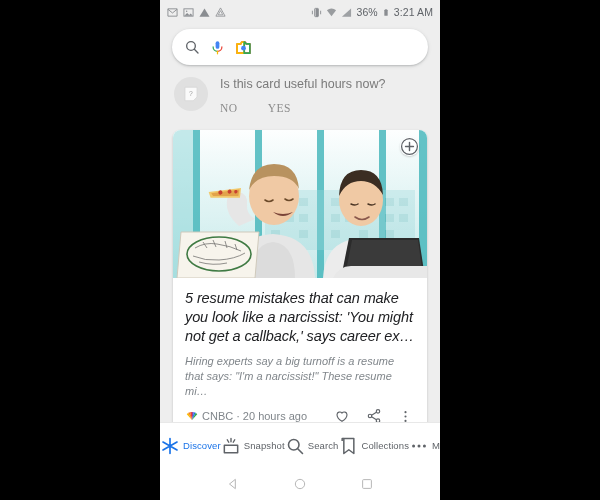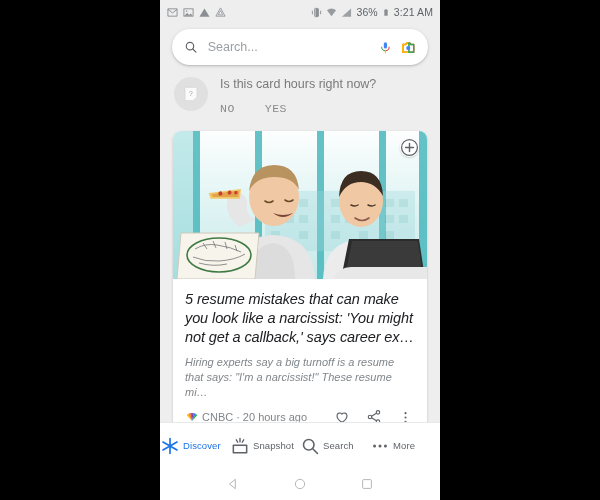--- a/index.html
+++ b/index.html
@@ -96,21 +96,21 @@
     margin-bottom: 8px;
   }
   .fb-actions { display: flex; gap: 30px; }
   .fb-btn {
     font-size: 11.5px;
     color: #8b8b8b;
     letter-spacing: .5px;
     background: none;
     border: none;
     padding: 2px 0;
-    font-family: Liberation Mono, monospace;
+    font-family: Liberation Serif, serif;
     cursor: pointer;
   }
 
   
   .card {
     margin: 8px 13px 0 13px;
     background: #ffffff;
     border-radius: 8px;
     box-shadow: 0 1px 2px rgba(60,64,67,.20), 0 1px 3px rgba(60,64,67,.10);
     overflow: hidden;
@@ -244,21 +244,20 @@
       </div>
     </div>
 
     <div class="content">
 
       <div class="searchbar">
         <svg width="16" height="16" viewBox="0 0 24 24">
           <circle cx="10.5" cy="10.5" r="6.5" fill="none" stroke="#5f6368" stroke-width="2"></circle>
           <path d="M15.5 15.5L21 21" stroke="#5f6368" stroke-width="2" stroke-linecap="round"></path>
         </svg>
-        <input class="search-input" type="text" placeholder="Search..." style="">
         <svg width="15" height="19" viewBox="0 0 24 24">
           <path d="M12 2a3 3 0 0 1 3 3v6a3 3 0 0 1-6 0V5a3 3 0 0 1 3-3z" fill="#4285f4"></path>
           <path d="M5 11a7 7 0 0 0 7 7v0" fill="none" stroke="#34a853" stroke-width="2" stroke-linecap="round"></path>
           <path d="M19 11a7 7 0 0 1-7 7v0" fill="none" stroke="#ea4335" stroke-width="2" stroke-linecap="round"></path>
           <path d="M12 18v4" stroke="#fbbc04" stroke-width="2" stroke-linecap="round"></path>
         </svg>
         <svg width="17" height="17" viewBox="0 0 24 24">
           <path d="M3 7h5l1.5-2.5h5L16 7h5v13H3z" fill="none" stroke="#ea4335" stroke-width="2.4" stroke-linejoin="round"></path>
           <path d="M3 7h5l1.5-2.5h3.5V20H3z" fill="none" stroke="#fbbc04" stroke-width="2.4" stroke-linejoin="round"></path>
           <path d="M13 4.5h1L16 7h5v13h-8z" fill="none" stroke="#34a853" stroke-width="2.4" stroke-linejoin="round"></path>
@@ -267,21 +266,21 @@
       </div>
 
       <div class="feedback">
         <div class="fb-avatar">
           <svg width="18" height="18" viewBox="0 0 24 24">
             <path d="M4 3h16v13l-5 5H4z" fill="#fafafa" stroke="#d4d4d4" stroke-width="1"></path>
             <text x="12" y="14.5" font-size="9" fill="#9e9e9e" text-anchor="middle" font-family="Liberation Sans, sans-serif">?</text>
           </svg>
         </div>
         <div class="fb-body">
-          <div class="fb-question">Is this card hours right now?</div>
+          <div class="fb-question">Is this card useful hours now?</div>
           <div class="fb-actions">
             <button class="fb-btn">NO</button>
             <button class="fb-btn">YES</button>
           </div>
         </div>
       </div>
 
       <div class="card">
 
         <div class="card-media">
@@ -442,20 +441,27 @@
       </div>
       <div class="nav-item">
         <svg width="20" height="20" viewBox="0 0 24 24">
           <circle cx="10.5" cy="10.5" r="6.3" fill="none" stroke="#5f6368" stroke-width="1.9"></circle>
           <path d="M15.3 15.3L21 21" stroke="#5f6368" stroke-width="1.9" stroke-linecap="round"></path>
         </svg>
         <span class="nav-label">Search</span>
       </div>
       <div class="nav-item">
         <svg width="20" height="20" viewBox="0 0 24 24">
+          <path d="M7 3h12v18l-6-4.5L7 21z" fill="none" stroke="#5f6368" stroke-width="1.8" stroke-linejoin="round"></path>
+          <path d="M5 6V3h2" fill="none" stroke="#5f6368" stroke-width="1.8" stroke-linejoin="round"></path>
+        </svg>
+        <span class="nav-label">Collections</span>
+      </div>
+      <div class="nav-item">
+        <svg width="20" height="20" viewBox="0 0 24 24">
           <circle cx="5.5" cy="12" r="1.8" fill="#5f6368"></circle>
           <circle cx="12" cy="12" r="1.8" fill="#5f6368"></circle>
           <circle cx="18.5" cy="12" r="1.8" fill="#5f6368"></circle>
         </svg>
         <span class="nav-label">More</span>
       </div>
     </div>
 
     <div class="androidnav">
       <div class="anav-btn">

